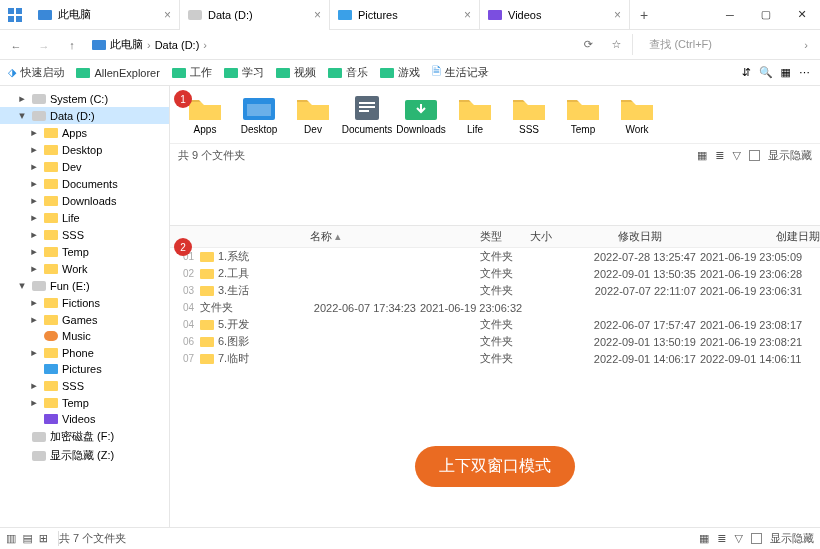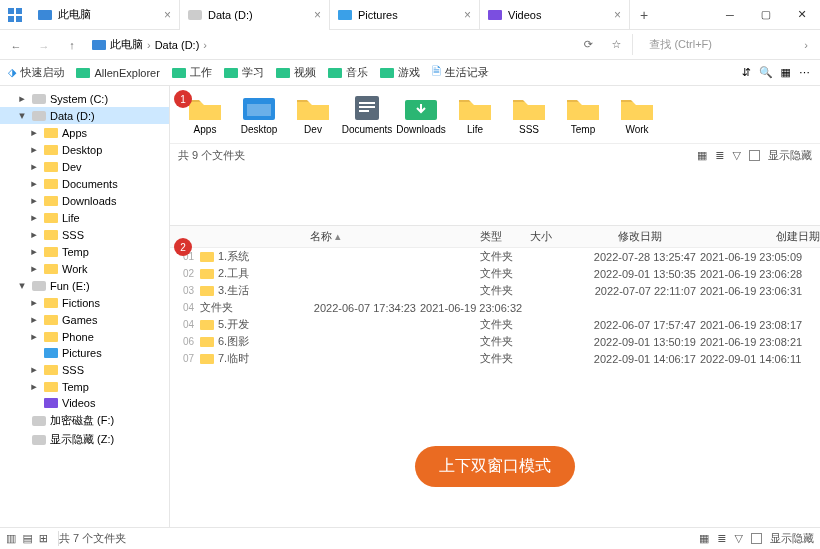--- a/index.html
+++ b/index.html
@@ -243,20 +243,25 @@
     <span class="exp">▸</span>
     <span class="folder-mini"></span>
     <span>Fictions</span>
    </div>
         <div class="tree-item ind2 ">
     <span class="exp">▸</span>
     <span class="folder-mini"></span>
     <span>Games</span>
    </div>
         <div class="tree-item ind2 ">
+    <span class="exp"></span>
+    <span class="music-mini"></span>
+    <span>Music</span>
+   </div>
+        <div class="tree-item ind2 ">
     <span class="exp">▸</span>
     <span class="folder-mini"></span>
     <span>Phone</span>
    </div>
         <div class="tree-item ind2 ">
     <span class="exp"></span>
     <span class="pic-mini"></span>
     <span>Pictures</span>
    </div>
         <div class="tree-item ind2 ">

